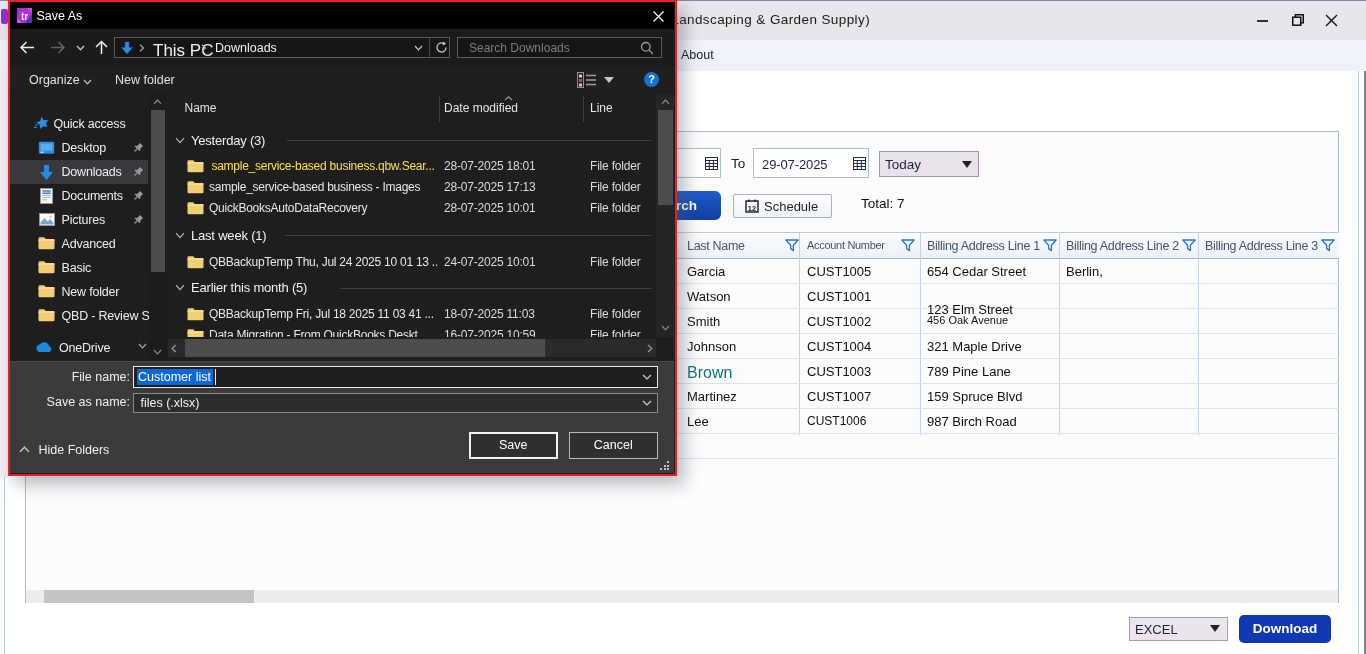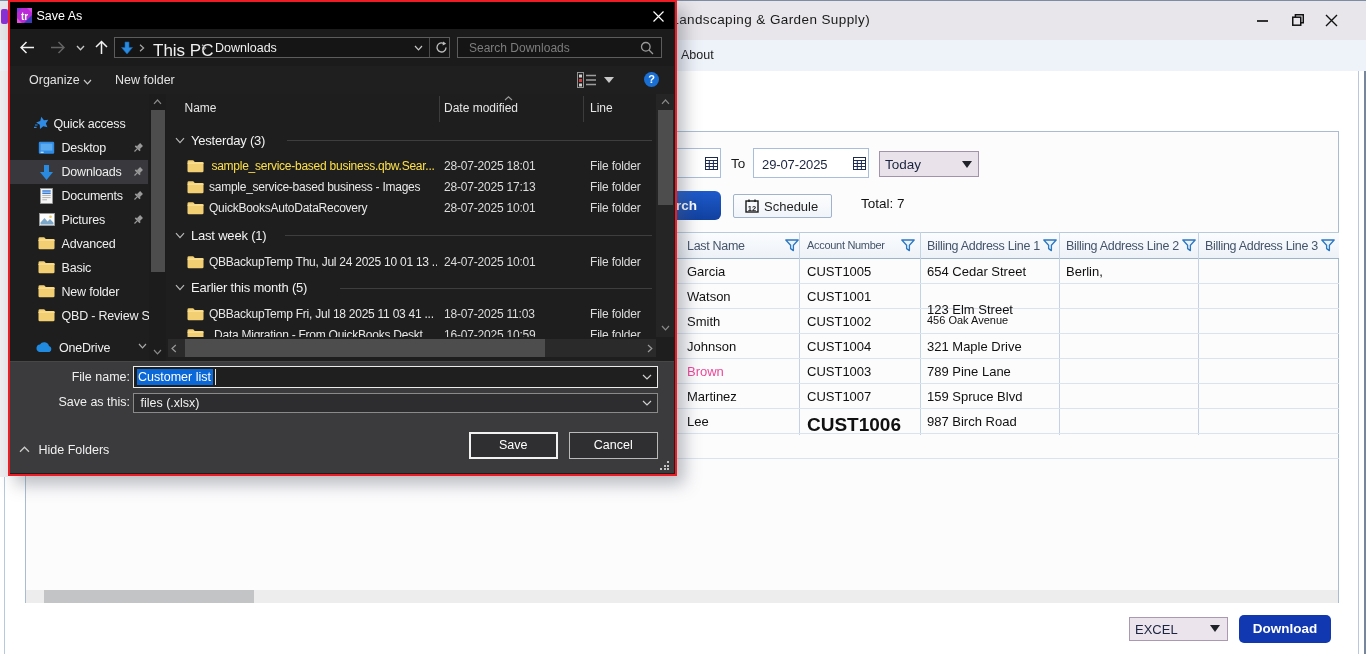--- a/index.html
+++ b/index.html
@@ -88,28 +88,28 @@
 <div class="a" style="left:1066px;top:264px;font-size:13px;color:#101010;">Berlin,</div>
 <div class="a" style="left:687px;top:289px;font-size:13px;color:#101010;">Watson</div>
 <div class="a" style="left:807px;top:289px;font-size:13px;color:#101010;">CUST1001</div>
 <div class="a" style="left:927px;top:276px;font-size:13px;color:#101010;margin-top:26px;">123 Elm Street</div>
 <div class="a" style="left:687px;top:314px;font-size:13px;color:#101010;">Smith</div>
 <div class="a" style="left:807px;top:314px;font-size:13px;color:#101010;">CUST1002</div>
 <div class="a" style="left:927px;top:314px;font-size:11px;color:#101010;">456 Oak Avenue</div>
 <div class="a" style="left:687px;top:339px;font-size:13px;color:#101010;">Johnson</div>
 <div class="a" style="left:807px;top:339px;font-size:13px;color:#101010;">CUST1004</div>
 <div class="a" style="left:927px;top:339px;font-size:13px;color:#101010;">321 Maple Drive</div>
-<div class="a" style="left:687px;top:364px;font-size:13px;color:#ec4899;">Brown</div>
+<div class="a" style="left:687px;top:364px;font-size:16px;color:#0f766e;">Brown</div>
 <div class="a" style="left:807px;top:364px;font-size:13px;color:#101010;">CUST1003</div>
 <div class="a" style="left:927px;top:364px;font-size:13px;color:#101010;">789 Pine Lane</div>
 <div class="a" style="left:687px;top:389px;font-size:13px;color:#101010;">Martinez</div>
 <div class="a" style="left:807px;top:389px;font-size:13px;color:#101010;">CUST1007</div>
 <div class="a" style="left:927px;top:389px;font-size:13px;color:#101010;">159 Spruce Blvd</div>
 <div class="a" style="left:687px;top:414px;font-size:13px;color:#101010;">Lee</div>
-<div class="a" style="left:807px;top:414px;font-size:19px;color:#101010;font-weight:bold;">CUST1006</div>
+<div class="a" style="left:807px;top:414px;font-size:12px;color:#101010;">CUST1006</div>
 <div class="a" style="left:927px;top:414px;font-size:13px;color:#101010;">987 Birch Road</div>
 <div class="a" style="left:26px;top:590px;width:1312px;height:12.5px;background:#ededee;"></div>
 <div class="a" style="left:44px;top:590px;width:210px;height:12.5px;background:#c3c4c5;"></div>
 <div class="a" style="left:1129px;top:617px;width:99px;height:24px;border:1px solid #ab99b2;background:#ebe4ec;"></div>
 <div class="a" style="left:1135px;top:622px;font-size:13px;color:#1b2440;">EXCEL</div>
 <div class="a" style="left:1210px;top:625px;width:0;height:0;border-left:5.5px solid transparent;border-right:5.5px solid transparent;border-top:7px solid #20222a;"></div>
 <div class="a" style="left:1239px;top:615px;width:92px;height:28px;background:#1138b0;border-radius:5px;"></div>
 <div class="a" style="left:1239px;top:615px;width:92px;height:28px;line-height:28px;text-align:center;font-size:13.5px;font-weight:bold;color:#fff;">Download</div>
 <div class="a" style="left:1358px;top:71px;width:1px;height:583px;background:#b9c8dc;"></div>
 <div class="a" style="left:1364px;top:71px;width:2px;height:583px;background:#76869e;"></div>
@@ -335,21 +335,21 @@
 <path d="M0.5 2.5 Q0.5 1.2 1.8 1.2 H6.2 L7.8 3 H15.2 Q16.5 3 16.5 4.3 V12 Q16.5 13.3 15.2 13.3 H1.8 Q0.5 13.3 0.5 12 Z" fill="#f2cf73"></path>
 <path d="M0.5 4.2 Q0.5 3.4 1.5 3.4 H16.5 V4.8 H0.5 Z" fill="#fbe49a"></path>
 </svg>
 <div class="a" style="left:199px;top:305px;width:228px;overflow:hidden;white-space:nowrap;font-size:12px;color:#e8e8e8;letter-spacing:-0.25px;">QBBackupTemp Fri, Jul 18 2025 11 03 41 ...</div>
 <div class="a" style="left:434px;top:305px;font-size:12px;color:#dcdcdc;letter-spacing:-0.2px;">18-07-2025 11:03</div>
 <div class="a" style="left:580px;top:305px;font-size:12px;color:#dcdcdc;letter-spacing:-0.2px;">File folder</div>
 <svg class="a" style="left:177px;top:326px;" width="17" height="14" viewBox="0 0 17 14">
 <path d="M0.5 2.5 Q0.5 1.2 1.8 1.2 H6.2 L7.8 3 H15.2 Q16.5 3 16.5 4.3 V12 Q16.5 13.3 15.2 13.3 H1.8 Q0.5 13.3 0.5 12 Z" fill="#f2cf73"></path>
 <path d="M0.5 4.2 Q0.5 3.4 1.5 3.4 H16.5 V4.8 H0.5 Z" fill="#fbe49a"></path>
 </svg>
-<div class="a" style="left:199px;top:326px;width:228px;overflow:hidden;white-space:nowrap;font-size:12px;color:#e8e8e8;letter-spacing:-0.25px;text-align:center;">Data Migration - From QuickBooks Deskt...</div>
+<div class="a" style="left:199px;top:326px;width:228px;overflow:hidden;white-space:nowrap;font-size:12px;color:#e8e8e8;letter-spacing:-0.25px;">Data Migration - From QuickBooks Deskt...</div>
 <div class="a" style="left:434px;top:326px;font-size:12px;color:#dcdcdc;letter-spacing:-0.2px;">16-07-2025 10:59</div>
 <div class="a" style="left:580px;top:326px;font-size:12px;color:#dcdcdc;letter-spacing:-0.2px;">File folder</div>
 <div class="a" style="left:646px;top:92px;width:18px;height:243px;background:#252525;"></div>
 <svg class="a" style="left:651px;top:97px;" width="9" height="6" viewBox="0 0 9 6">
 <path d="M1 4.8 L4.5 1 L8 4.8" stroke="#8a8a8a" stroke-width="1.2" fill="none"></path>
     </svg>
 <svg class="a" style="left:651px;top:323px;" width="9" height="6" viewBox="0 0 9 6">
 <path d="M1 1 L4.5 4.8 L8 1" stroke="#8a8a8a" stroke-width="1.2" fill="none"></path>
     </svg>
 <div class="a" style="left:647.5px;top:108px;width:15px;height:95px;background:#4d4d4d;"></div>
@@ -365,21 +365,21 @@
 <div class="a" style="left:0;top:359px;width:664px;height:112px;background:#3b3b3d;"></div>
 <div class="a" style="left:0;top:359px;width:664px;height:1px;background:#474747;"></div>
 <div class="a" style="left:60px;top:368px;width:60px;text-align:right;font-size:12.5px;color:#f0f0f0;">File name:</div>
 <div class="a" style="left:123px;top:363.5px;width:525px;height:22px;background:#1f1f1f;border:1px solid #ebebeb;"></div>
 <div class="a" style="left:126.5px;top:366.5px;width:76px;height:16px;background:#0a68d8;"></div>
 <div class="a" style="left:128px;top:368px;font-size:12.5px;color:#fff;">Customer list</div>
 <div class="a" style="left:205px;top:366.5px;width:1px;height:16px;background:#e8e8e8;"></div>
 <svg class="a" style="left:632px;top:372px;" width="10" height="6" viewBox="0 0 10 6">
 <path d="M1 1 L5 5 L9 1" stroke="#d0d0d0" stroke-width="1.2" fill="none"></path>
     </svg>
-<div class="a" style="left:30px;top:393px;width:90px;text-align:right;font-size:12.5px;color:#f0f0f0;">Save as this:</div>
+<div class="a" style="left:30px;top:393px;width:90px;text-align:right;font-size:12.5px;color:#f0f0f0;">Save as name:</div>
 <div class="a" style="left:123px;top:390.5px;width:525px;height:20px;background:#2d2d2f;border:1px solid #8a8a8a;"></div>
 <div class="a" style="left:130.5px;top:393.5px;font-size:12.5px;color:#f2f2f2;">files (.xlsx)</div>
 <svg class="a" style="left:632px;top:398px;" width="10" height="6" viewBox="0 0 10 6">
 <path d="M1 1 L5 5 L9 1" stroke="#d0d0d0" stroke-width="1.2" fill="none"></path>
     </svg>
 <svg class="a" style="left:9px;top:444px;" width="11" height="7" viewBox="0 0 11 7">
 <path d="M1 5.8 L5.5 1.2 L10 5.8" stroke="#cccccc" stroke-width="1.3" fill="none"></path>
     </svg>
 <div class="a" style="left:28.5px;top:441px;font-size:12.5px;color:#f0f0f0;">Hide Folders</div>
 <div class="a" style="left:459px;top:430px;width:88.5px;height:27px;background:#2f2f31;border:2px solid #f2f2f2;line-height:23px;text-align:center;font-size:12.5px;color:#fff;">Save</div>

